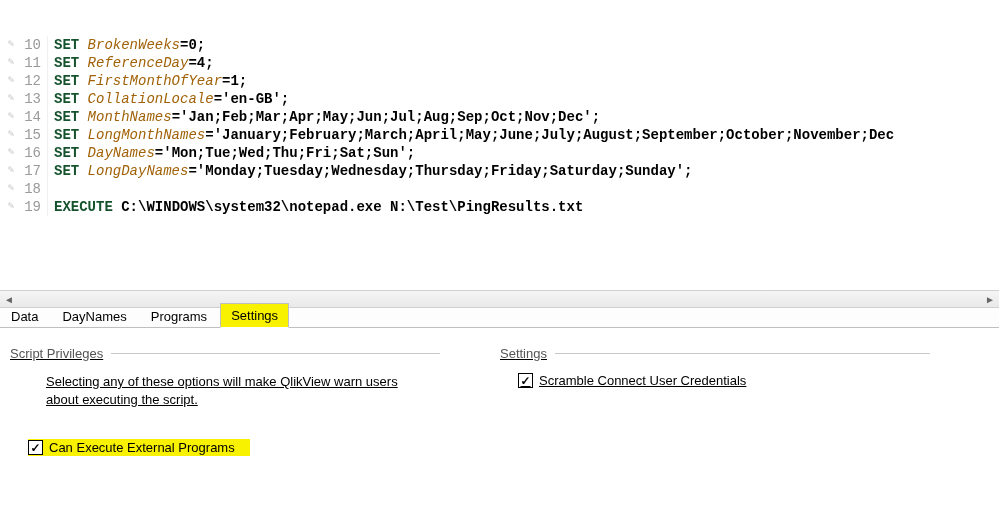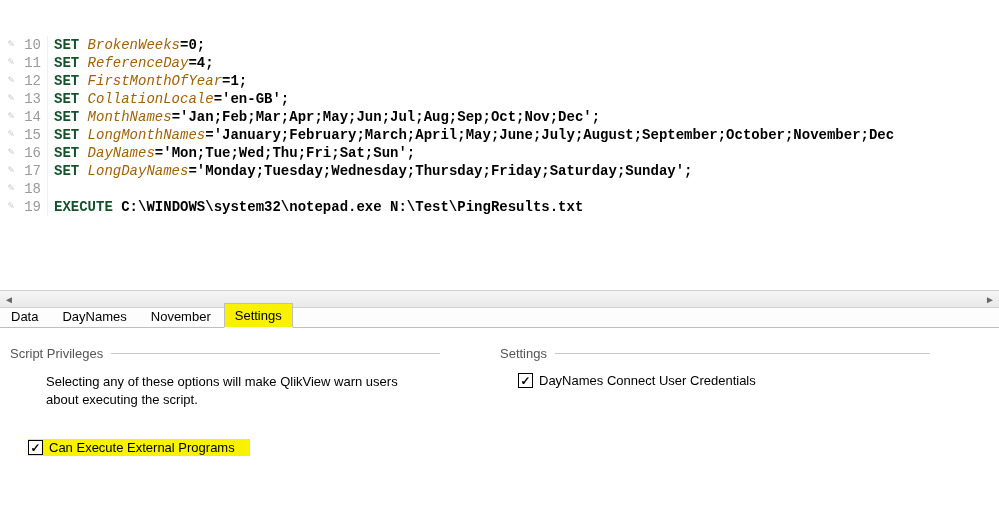--- a/index.html
+++ b/index.html
@@ -103,20 +103,21 @@
 
   .panel {
     display: flex;
     padding: 18px 10px 10px 10px;
     gap: 60px;
     background: #fff;
     height: calc(519px - 290px - 18px - 30px);
   }
   .col {
     flex: 0 0 430px;
+    text-decoration: underline;
   }
   .group-title {
     display: flex;
     align-items: center;
     color: #555;
     margin-bottom: 12px;
   }
   .group-title .txt { white-space: nowrap; }
   .group-title .rule {
     flex: 1;
@@ -167,21 +168,21 @@
 <div class="code-line"><div class="gutter"><span class="bm">✎</span><span>10</span></div><div class="code"><span class="kw">SET </span><span class="var">BrokenWeeks</span><span class="plain">=0;</span></div></div><div class="code-line"><div class="gutter"><span class="bm">✎</span><span>11</span></div><div class="code"><span class="kw">SET </span><span class="var">ReferenceDay</span><span class="plain">=4;</span></div></div><div class="code-line"><div class="gutter"><span class="bm">✎</span><span>12</span></div><div class="code"><span class="kw">SET </span><span class="var">FirstMonthOfYear</span><span class="plain">=1;</span></div></div><div class="code-line"><div class="gutter"><span class="bm">✎</span><span>13</span></div><div class="code"><span class="kw">SET </span><span class="var">CollationLocale</span><span class="plain">='en-GB';</span></div></div><div class="code-line"><div class="gutter"><span class="bm">✎</span><span>14</span></div><div class="code"><span class="kw">SET </span><span class="var">MonthNames</span><span class="plain">='Jan;Feb;Mar;Apr;May;Jun;Jul;Aug;Sep;Oct;Nov;Dec';</span></div></div><div class="code-line"><div class="gutter"><span class="bm">✎</span><span>15</span></div><div class="code"><span class="kw">SET </span><span class="var">LongMonthNames</span><span class="plain">='January;February;March;April;May;June;July;August;September;October;November;Dec</span></div></div><div class="code-line"><div class="gutter"><span class="bm">✎</span><span>16</span></div><div class="code"><span class="kw">SET </span><span class="var">DayNames</span><span class="plain">='Mon;Tue;Wed;Thu;Fri;Sat;Sun';</span></div></div><div class="code-line"><div class="gutter"><span class="bm">✎</span><span>17</span></div><div class="code"><span class="kw">SET </span><span class="var">LongDayNames</span><span class="plain">='Monday;Tuesday;Wednesday;Thursday;Friday;Saturday;Sunday';</span></div></div><div class="code-line"><div class="gutter"><span class="bm">✎</span><span>18</span></div><div class="code"></div></div><div class="code-line"><div class="gutter"><span class="bm">✎</span><span>19</span></div><div class="code"><span class="kw">EXECUTE </span><span class="plain">C:\WINDOWS\system32\notepad.exe N:\Test\PingResults.txt</span></div></div></div>
 
 <div class="hscroll">
   <span class="arrow">◄</span>
   <span class="arrow">►</span>
 </div>
 
 <div class="tabstrip">
   <div class="tab"><span>Data</span></div>
   <div class="tab"><span>DayNames</span></div>
-  <div class="tab"><span>November</span></div>
+  <div class="tab"><span>Programs</span></div>
   <div class="tab active hl"><span>Settings</span></div>
 </div>
 
 <div class="panel">
   <div class="col">
     <div class="group-title">
       <span class="txt">Script Privileges</span>
       <span class="rule"></span>
     </div>
     <p class="desc">Selecting any of these options will make QlikView warn users about executing the script.</p>
@@ -193,16 +194,16 @@
     </div>
   </div>
 
   <div class="col">
     <div class="group-title">
       <span class="txt">Settings</span>
       <span class="rule"></span>
     </div>
     <div class="cbrow" style="margin-top:4px;">
       <span class="cb checked"></span>
-      <span class="cb-label">DayNames Connect User Credentials</span>
+      <span class="cb-label">Scramble Connect User Credentials</span>
     </div>
   </div>
 </div>
 
 </body></html>

